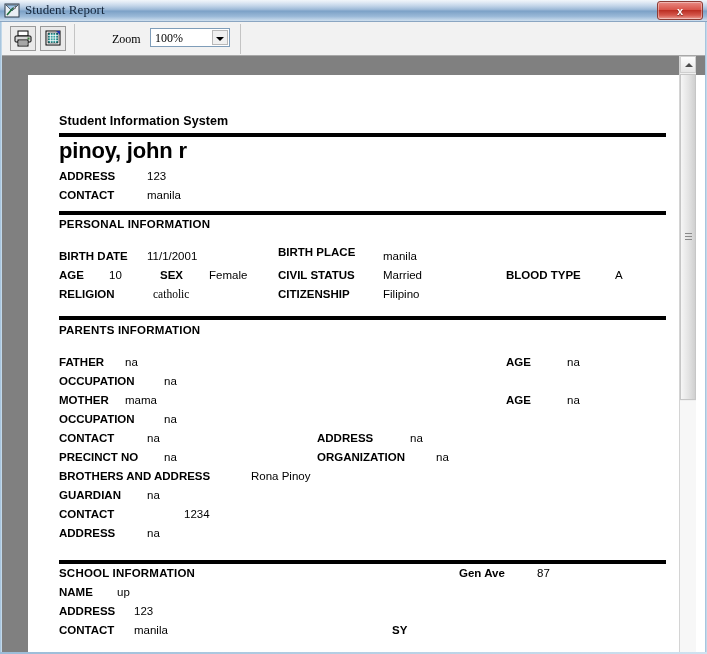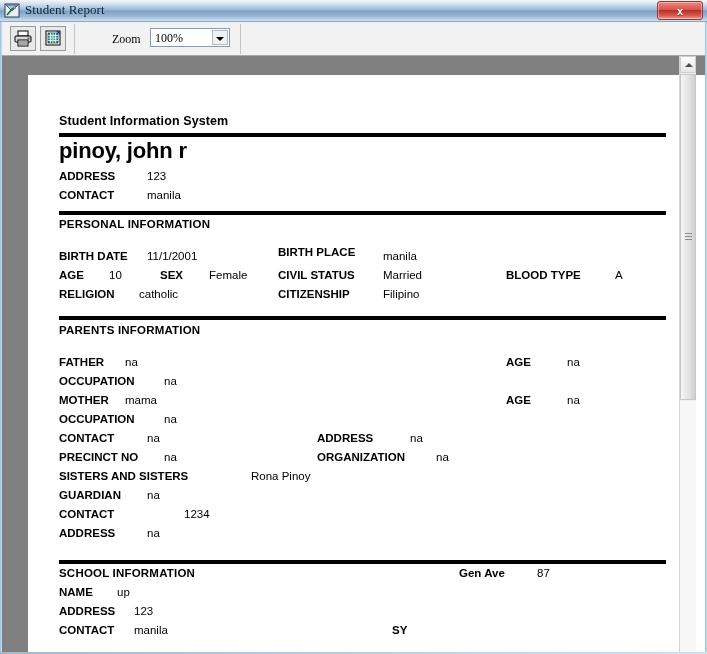--- a/index.html
+++ b/index.html
@@ -387,21 +387,21 @@
         <div class="lbl" style="left:0; top:194px;">AGE</div>
         <div class="val" style="left:50px; top:194px;">10</div>
         <div class="lbl" style="left:101px; top:194px;">SEX</div>
         <div class="val" style="left:150px; top:194px;">Female</div>
         <div class="lbl" style="left:219px; top:194px;">CIVIL STATUS</div>
         <div class="val" style="left:324px; top:194px;">Married</div>
         <div class="lbl" style="left:447px; top:194px;">BLOOD TYPE</div>
         <div class="val" style="left:556px; top:194px;">A</div>
 
         <div class="lbl" style="left:0; top:213px;">RELIGION</div>
-        <div class="val" style="left:80px; top:213px;">catholic</div>
+        <div class="val" style="left:94px; top:213px;font-family:Liberation Serif, serif;">catholic</div>
         <div class="lbl" style="left:219px; top:213px;">CITIZENSHIP</div>
         <div class="val" style="left:324px; top:213px;">Filipino</div>
 
         <div class="rule r3"></div>
 
         <div class="sect-title s-parents">PARENTS INFORMATION</div>
 
         <div class="lbl" style="left:0; top:281px;">FATHER</div>
         <div class="val" style="left:66px; top:281px;">na</div>
         <div class="lbl" style="left:447px; top:281px;">AGE</div>
@@ -421,21 +421,21 @@
         <div class="lbl" style="left:0; top:357px;">CONTACT</div>
         <div class="val" style="left:88px; top:357px;">na</div>
         <div class="lbl" style="left:258px; top:357px;">ADDRESS</div>
         <div class="val" style="left:351px; top:357px;">na</div>
 
         <div class="lbl" style="left:0; top:376px;">PRECINCT NO</div>
         <div class="val" style="left:105px; top:376px;">na</div>
         <div class="lbl" style="left:258px; top:376px;">ORGANIZATION</div>
         <div class="val" style="left:377px; top:376px;">na</div>
 
-        <div class="lbl" style="left:0; top:395px;">SISTERS AND SISTERS</div>
+        <div class="lbl" style="left:0; top:395px;">BROTHERS AND ADDRESS</div>
         <div class="val" style="left:192px; top:395px;">Rona Pinoy</div>
 
         <div class="lbl" style="left:0; top:414px;">GUARDIAN</div>
         <div class="val" style="left:88px; top:414px;">na</div>
 
         <div class="lbl" style="left:0; top:433px;">CONTACT</div>
         <div class="val" style="left:88px; top:433px;margin-left:37px;">1234</div>
 
         <div class="lbl" style="left:0; top:452px;">ADDRESS</div>
         <div class="val" style="left:88px; top:452px;">na</div>

